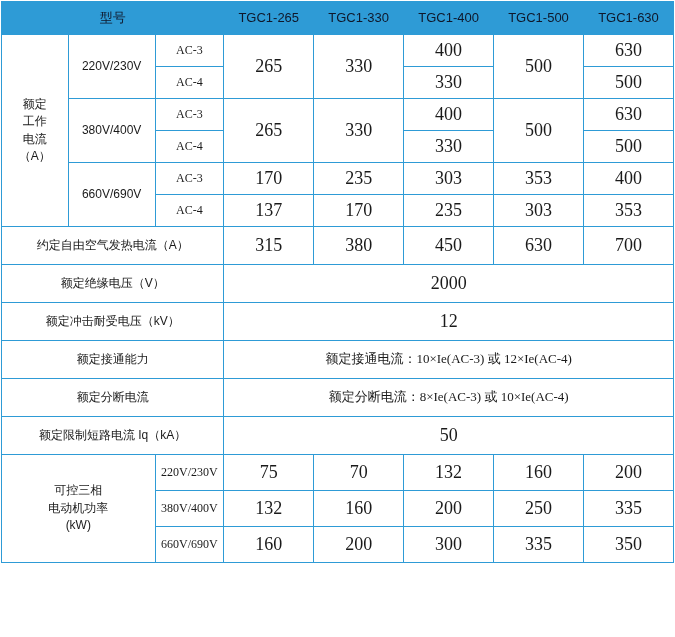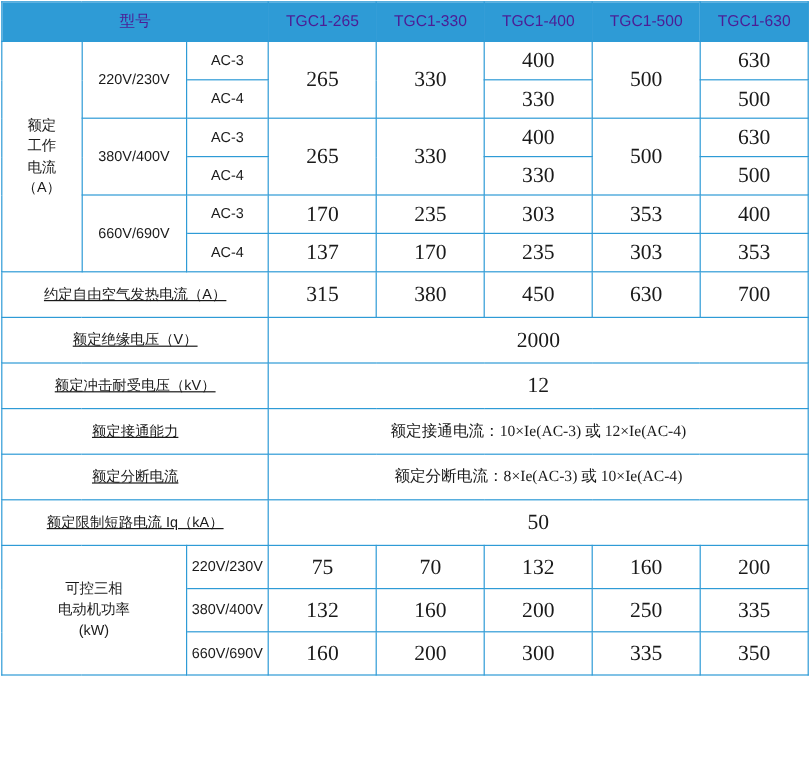--- a/index.html
+++ b/index.html
@@ -23,56 +23,55 @@
   #spec-table td, #spec-table th {
     border: 1px solid #2e9bd6;
     text-align: center;
     vertical-align: middle;
     padding: 2px 3px;
     font-weight: normal;
     line-height: 1.45;
   }
   .hdr {
     background: #2e9bd6;
-    color: #4c1d95;
+    color: #0f172a;
     font-size: 13px;
     height: 28px;
     border-color: #2e9bd6;
   }
   .lbl {
     font-size: 12px;
   }
   .vert-lbl {
     font-size: 12px;
     line-height: 1.7;
   }
   .num {
     font-family: "Liberation Serif", serif;
     font-size: 18px;
   }
   .sub {
-    font-family: Liberation Sans, sans-serif;
+    font-family: Liberation Serif, serif;
     font-size: 12px;
   }
   .wide {
     font-family: "Liberation Serif", serif;
     font-size: 13px;
   }
   .rowh {
     height: 32px;
   }
   .rowh-md {
     height: 38px;
   }
   .rowh-lg {
     height: 36px;
   }
   .pad-lbl {
     padding: 4px 6px;
-    text-decoration: underline;
   }
 </style>
 </head>
 <body>
 
 <table id="spec-table">
   <colgroup>
     <col style="width:66px">
     <col style="width:86px">
     <col style="width:68px">

